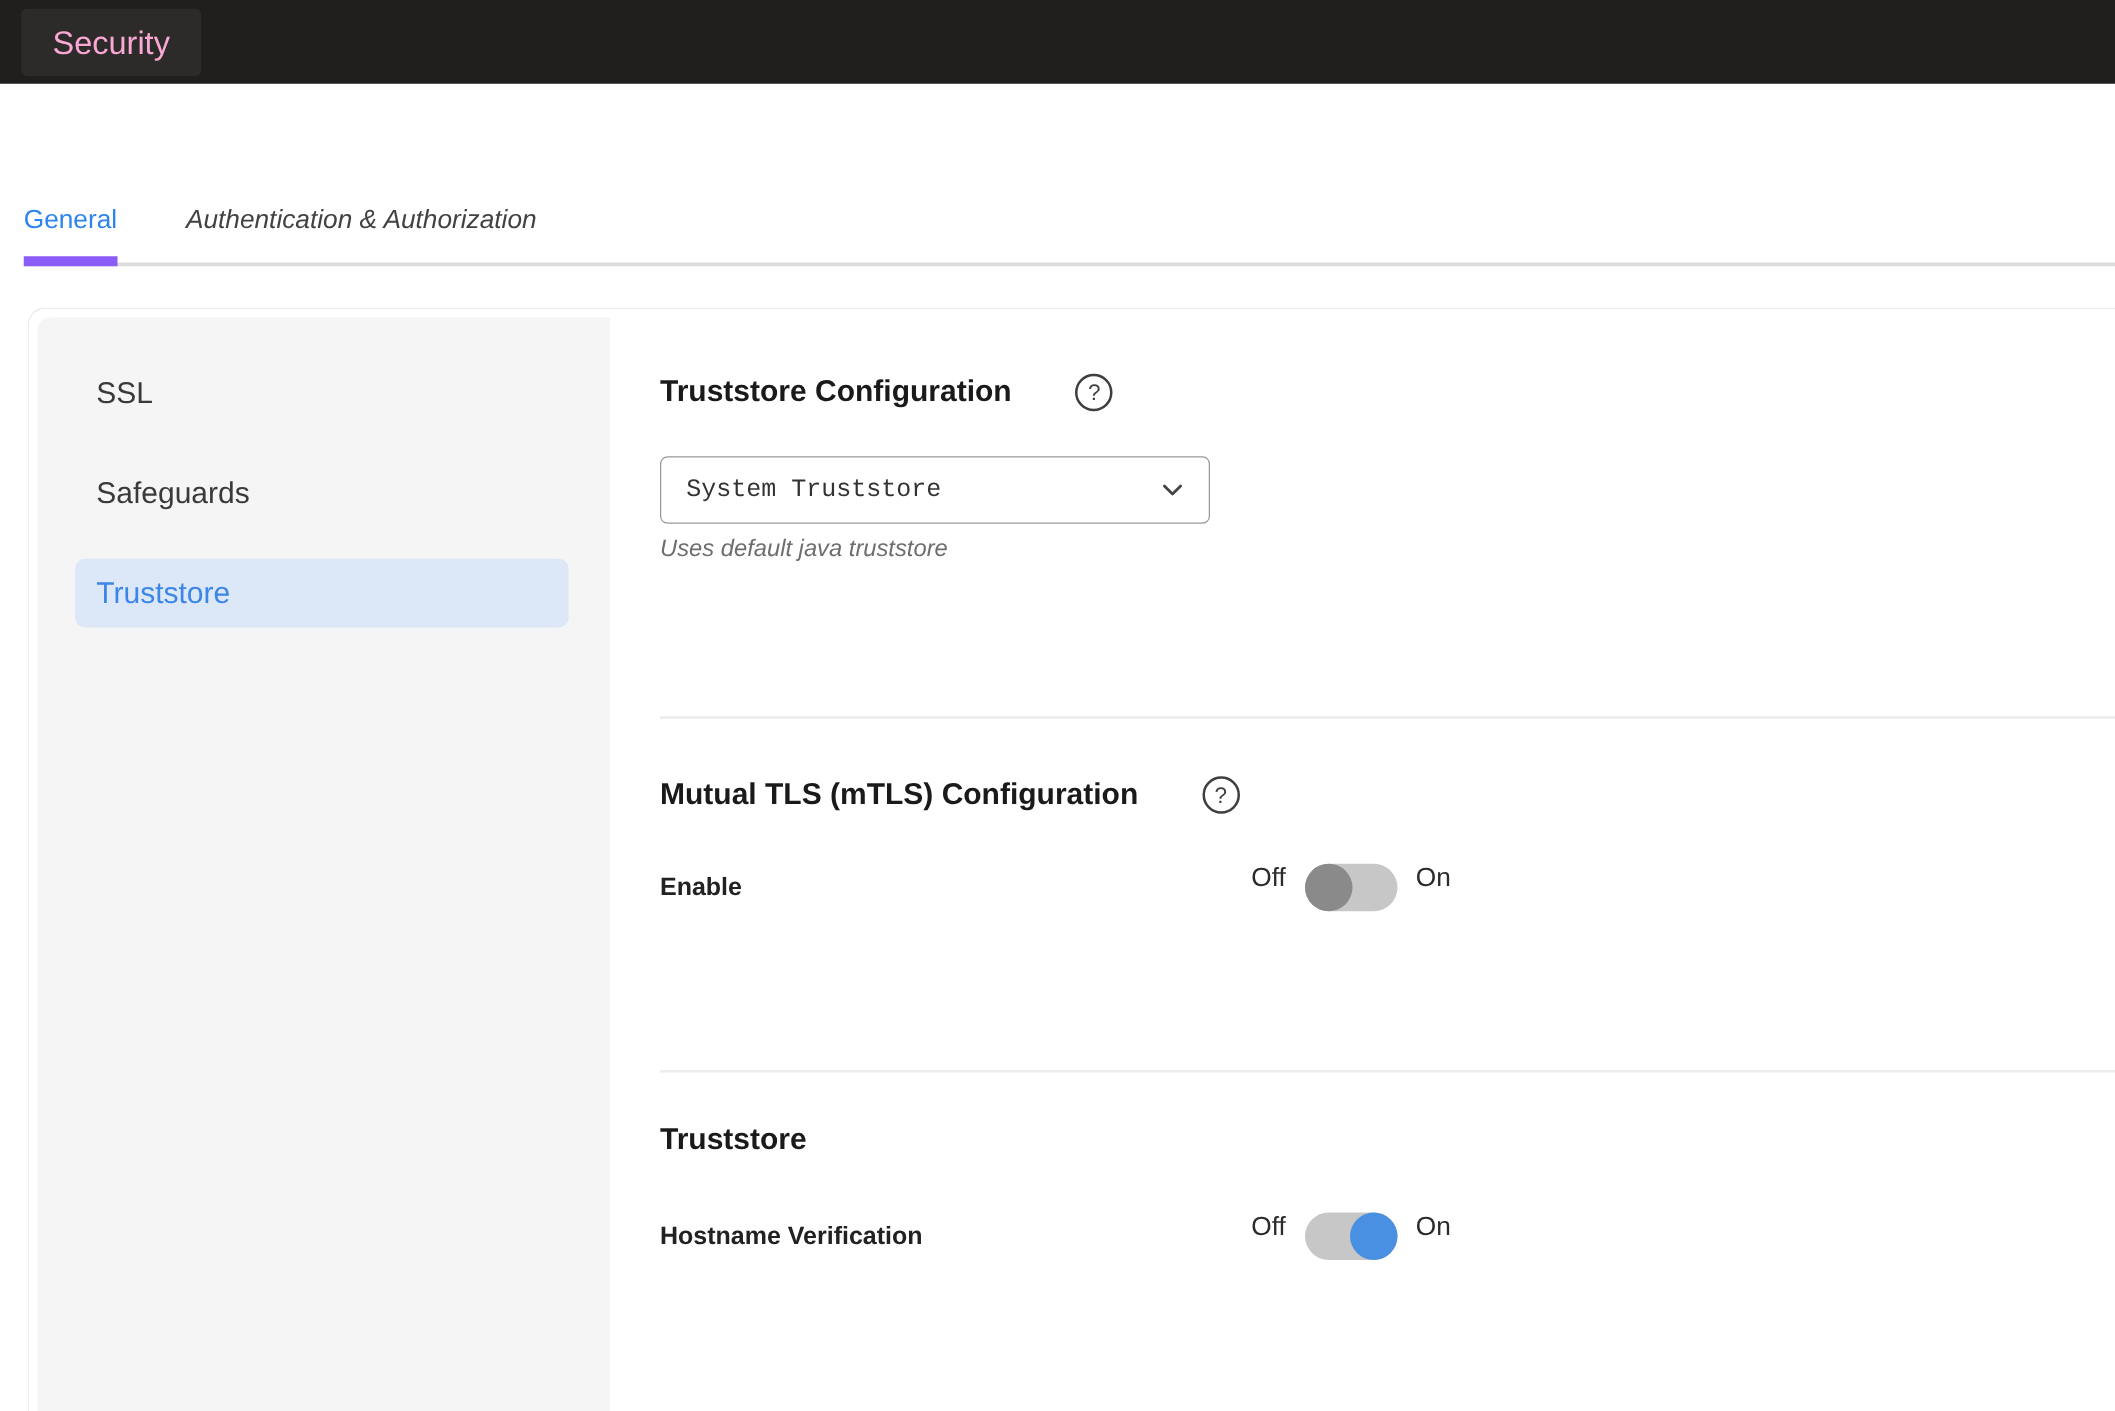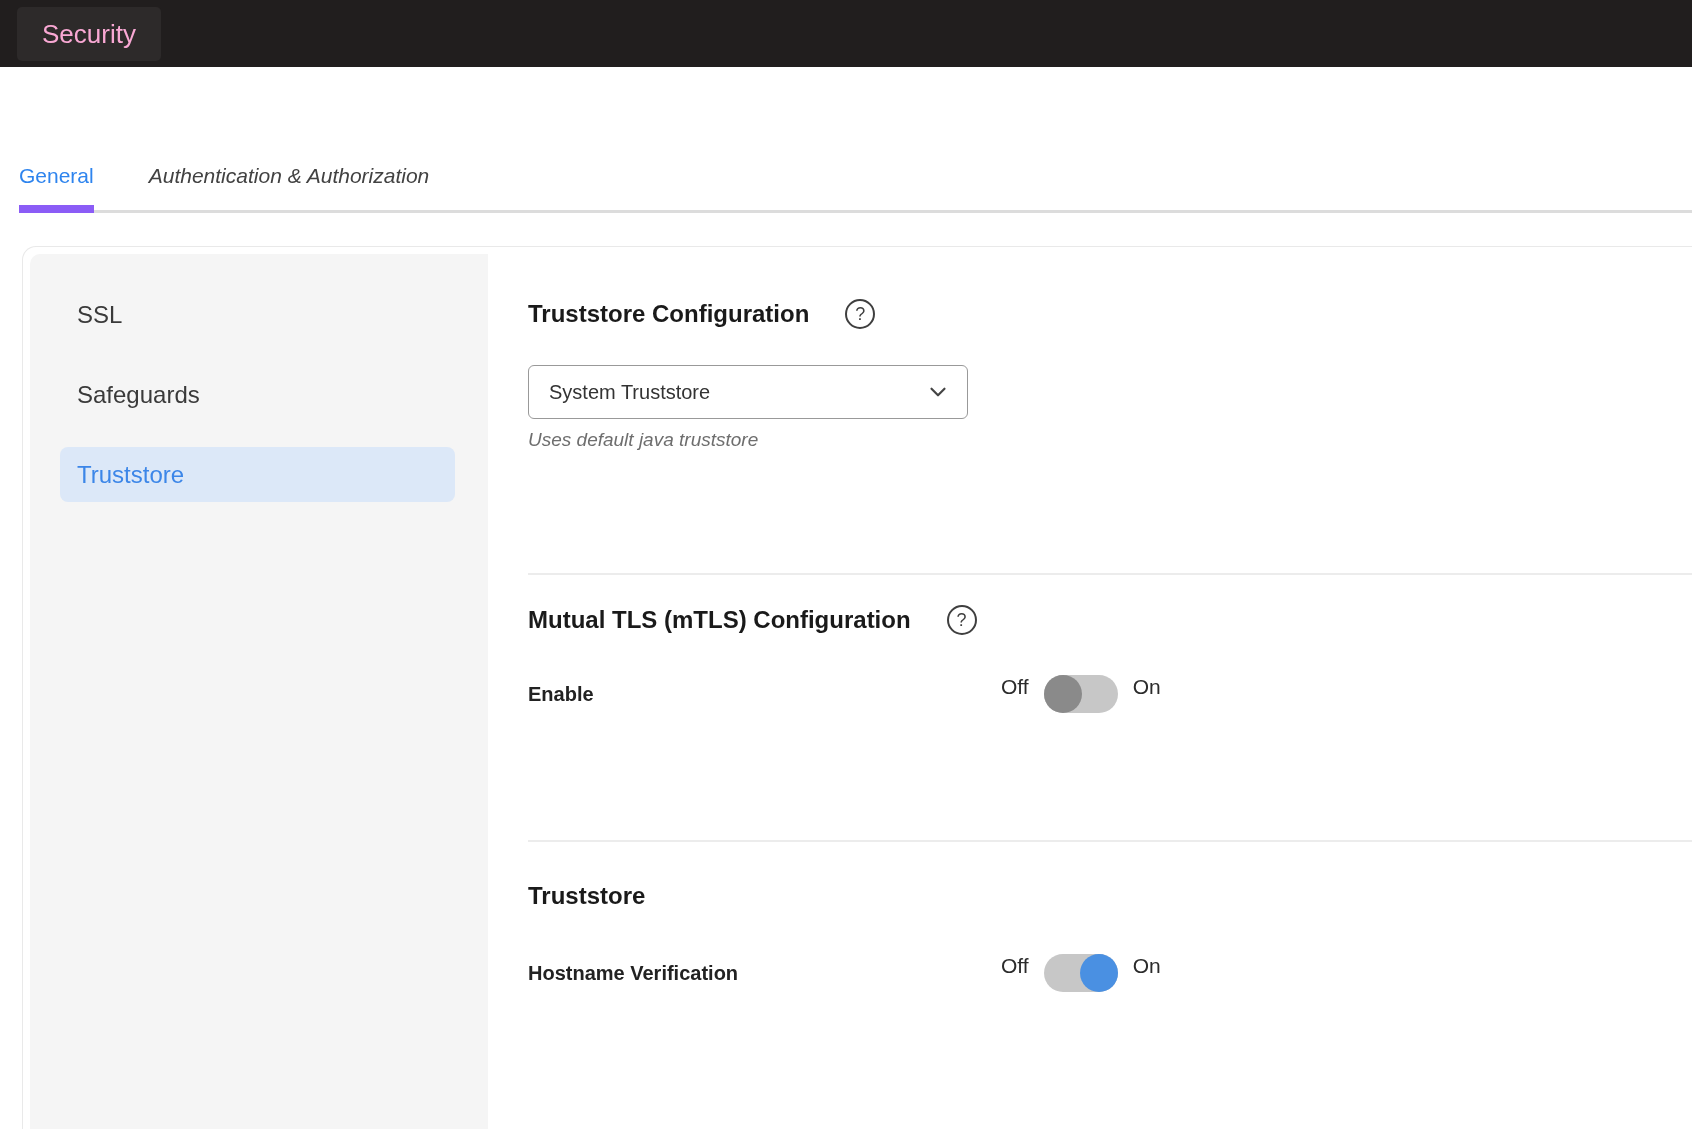--- a/index.html
+++ b/index.html
@@ -24,45 +24,45 @@
 
   
   .sidebar { margin:7px 0 0 7px; width:458px; flex:none; background:#f5f5f5;
              border-top-left-radius:10px; padding-top:33px; }
   .nav-item { height:55px; line-height:55px; margin:0 33px 25px 30px; padding-left:17px;
               font-size:24px; color:#3a3a3a; border-radius:8px; cursor:pointer; }
   .nav-item.active { background:#dce8f8; color:#3c86e8; }
 
   
   .main { flex:1; padding-left:40px; }
-  .section-head { display:flex; align-items:center; gap:36px; }
+  .section-head { display:flex; align-items:center; gap:51px; }
   .section-title { font-size:24px; font-weight:bold; color:#1a1a1a; }
   .help-icon { width:30px; height:30px; border:2px solid #3f3f3f; border-radius:50%;
                display:flex; align-items:center; justify-content:center;
                font-size:18px; color:#3f3f3f; flex:none; cursor:pointer; }
 
   .sec1 { padding-top:52px; }
-  .sec2 { padding-top:30px; }
+  .sec2 { padding-top:46px; }
   .sec3 { padding-top:40px; }
   .divider { border:none; border-top:2px solid #ececec; margin:0; }
   .sec1 .divider-space { height:122px; }
   .sec2 .divider-space { height:127px; }
 
   .field-row { display:flex; align-items:flex-start; }
   .row-label { width:473px; flex:none; font-size:20px; font-weight:bold; color:#222222; }
   .field-row.select-row { margin-top:36px; }
   .field-row.select-row .row-label { line-height:54px; }
   .field-row.toggle-row .row-label { line-height:38px; }
   .sec2 .field-row.toggle-row { margin-top:40px; }
   .sec3 .field-row.toggle-row { margin-top:44px; }
 
   
   .select-box { width:440px; height:54px; border:1px solid #999999; border-radius:6px;
                 background:#fff; display:flex; align-items:center; justify-content:space-between;
-                padding:0 16px 0 20px; cursor:pointer; }
+                padding:0 16px 0 20px; cursor:pointer;font-family:Liberation Mono, monospace; }
   .select-value { font-size:20px; color:#333333; }
   .chevron { width:26px; height:26px; flex:none; }
   .helper-text { margin-top:10px; font-size:19px; font-style:italic; color:#6e6e6e; }
 
   
   .toggle-group { display:flex; align-items:flex-start; gap:15px; }
   .toggle-side-label { font-size:21px; color:#2b2b2b; }
   .toggle-track { width:74px; height:38px; border-radius:19px; background:#c7c7c7;
                   position:relative; cursor:pointer; flex:none; }
   .toggle-knob { width:38px; height:38px; border-radius:50%; position:absolute; top:0; }

